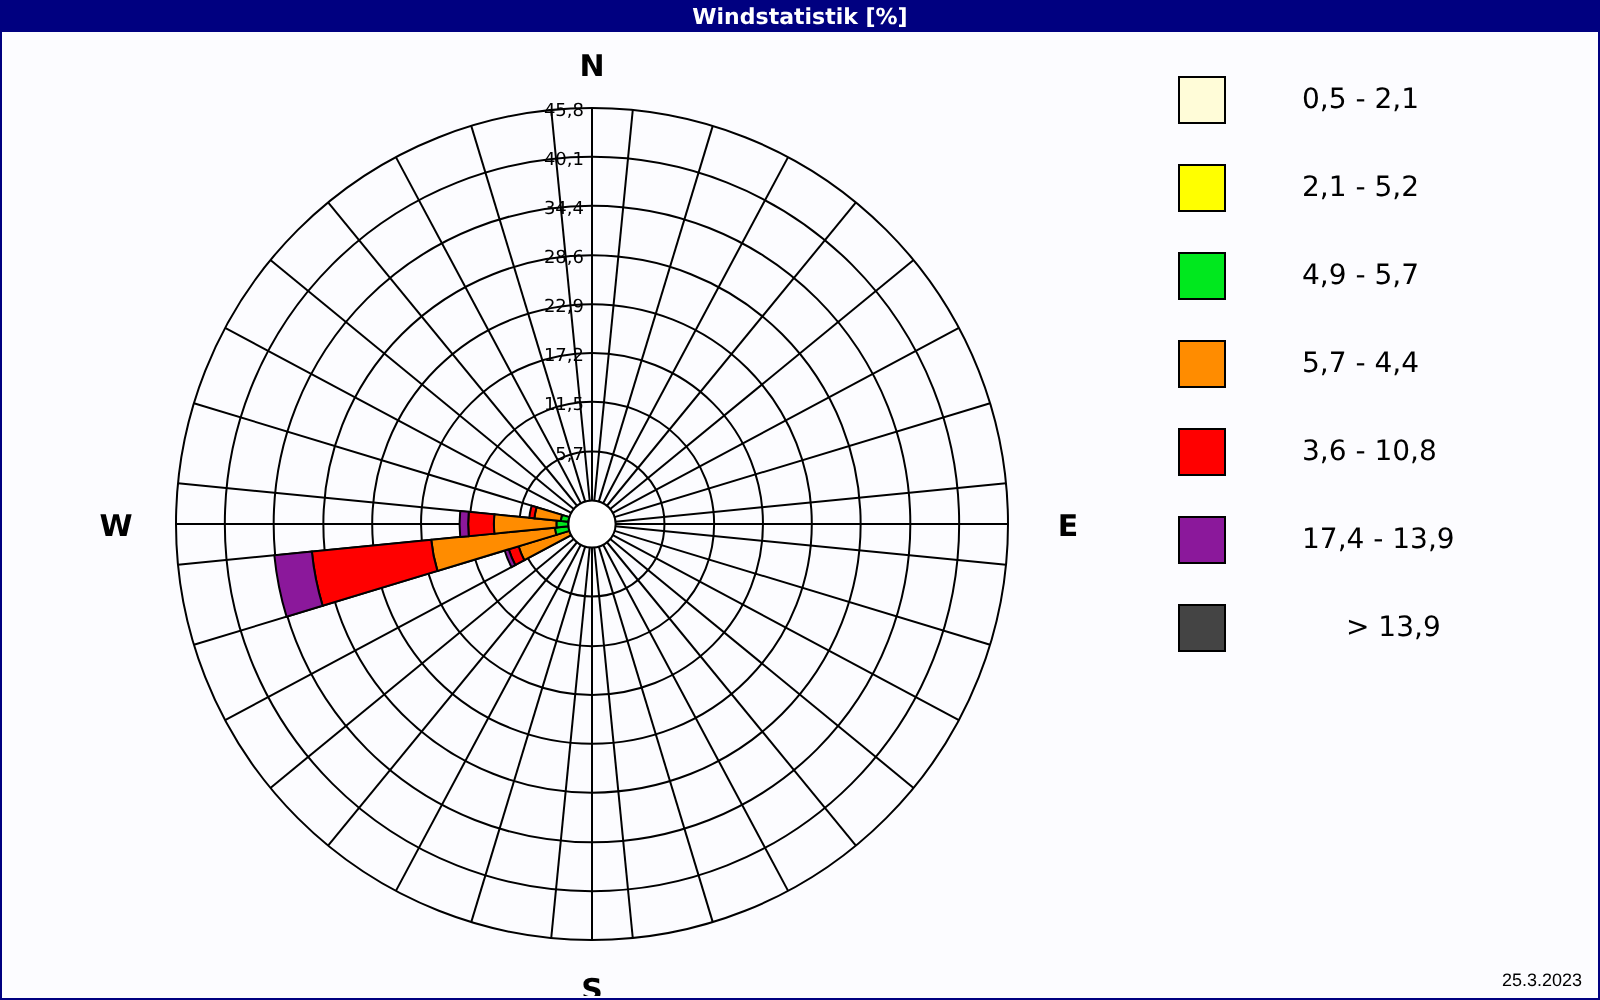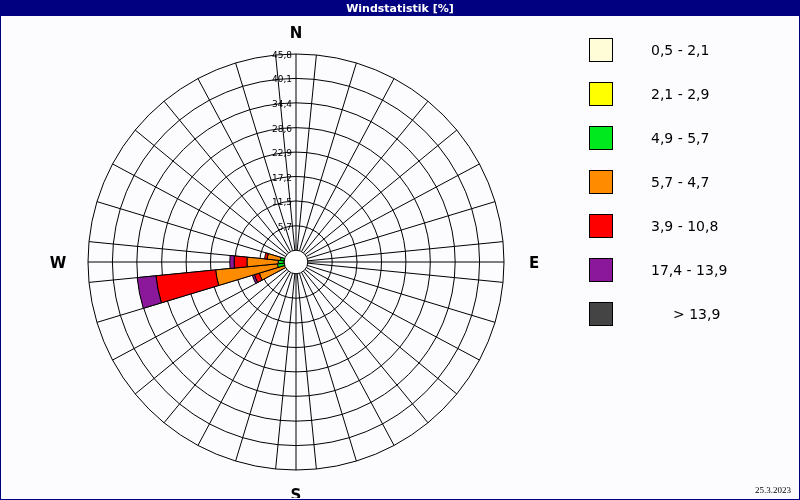--- a/index.html
+++ b/index.html
@@ -108,21 +108,21 @@
     font-family: "DejaVu Sans", sans-serif;
     font-size: 14px;
     color: #000000;
     white-space: nowrap;
   }
   .legend-label.centered { margin-left: 40px; }
   #datestamp {
     position: absolute;
     right: 8px;
     bottom: 4px;
-    font-family: Liberation Serif, serif;
+    font-family: Liberation Sans, sans-serif;
     font-size: 9px;
     color: #000000;
   }
 </style>
 </head>
 <body>
 
 <div id="app">
 
   <div id="titlebar">
@@ -213,33 +213,33 @@
         </svg>
     </div>
 
     <div id="legend">
         <div class="legend-row">
           <div class="legend-swatch" style="background: rgb(255, 252, 216);"></div>
           <div class="legend-label">0,5 - 2,1</div>
         </div>
         <div class="legend-row">
           <div class="legend-swatch" style="background: rgb(255, 255, 0);"></div>
-          <div class="legend-label">2,1 - 2,9</div>
+          <div class="legend-label">2,1 - 5,2</div>
         </div>
         <div class="legend-row">
           <div class="legend-swatch" style="background: rgb(0, 232, 30);"></div>
           <div class="legend-label">4,9 - 5,7</div>
         </div>
         <div class="legend-row">
           <div class="legend-swatch" style="background: rgb(255, 140, 0);"></div>
-          <div class="legend-label">5,7 - 4,7</div>
+          <div class="legend-label">5,7 - 4,4</div>
         </div>
         <div class="legend-row">
           <div class="legend-swatch" style="background: rgb(255, 0, 0);"></div>
-          <div class="legend-label">3,9 - 10,8</div>
+          <div class="legend-label">3,6 - 10,8</div>
         </div>
         <div class="legend-row">
           <div class="legend-swatch" style="background: rgb(139, 24, 155);"></div>
           <div class="legend-label">17,4 - 13,9</div>
         </div>
         <div class="legend-row">
           <div class="legend-swatch" style="background: rgb(68, 68, 68);"></div>
           <div class="legend-label centered">&gt; 13,9</div>
         </div>
       </div>

